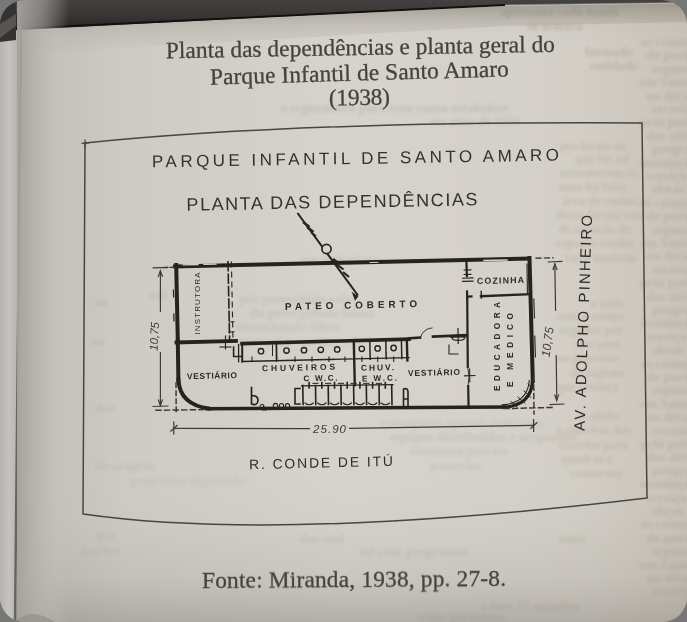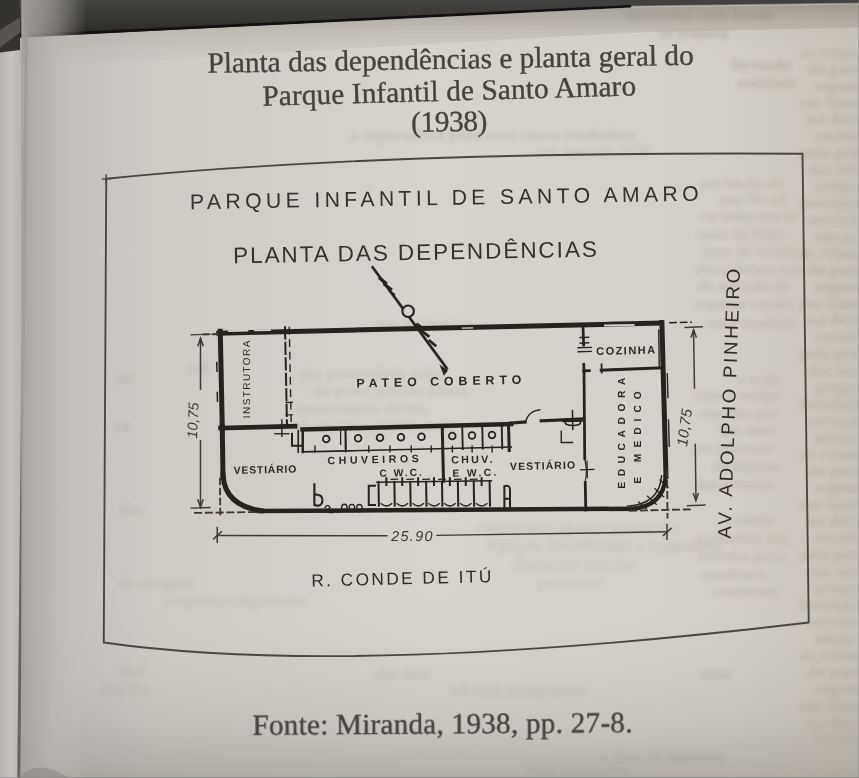--- a/index.html
+++ b/index.html
@@ -1,15 +1,15 @@
 <!DOCTYPE html>
 <html><head><meta charset="utf-8">
 <style>
 html,body{margin:0;padding:0;background:#777;}
-#page{position:relative;width:687px;height:622px;overflow:hidden;font-family:"Liberation Sans",sans-serif;}
+#page{position:relative;width:687px;height:622px;overflow:hidden;font-family:"Liberation Sans",sans-serif;border-radius:25px;}
 svg{display:block}
 </style></head><body>
 <div id="page">
 <svg width="687" height="622" viewBox="0 0 687 622">
 <defs>
 <linearGradient id="pgx" x1="0" y1="0" x2="1" y2="0">
  <stop offset="0" stop-color="#b2afac"></stop>
           <stop offset="0.06" stop-color="#c2bfba"></stop>
  <stop offset="0.18" stop-color="#cecbc5"></stop>
           <stop offset="0.5" stop-color="#d6d3cc"></stop>

